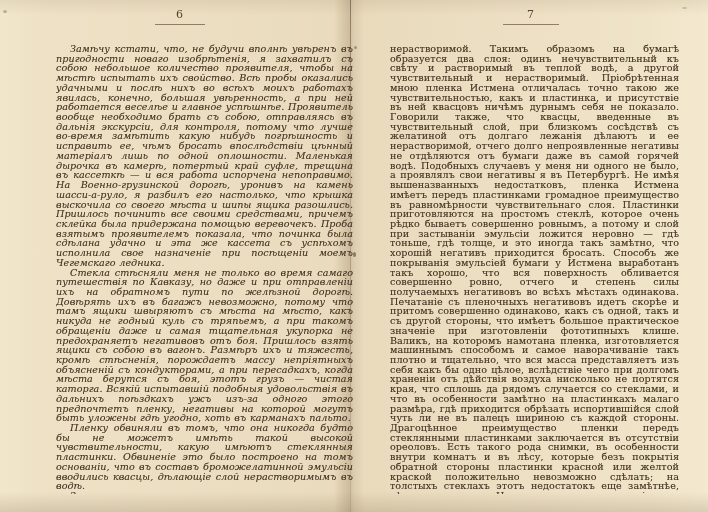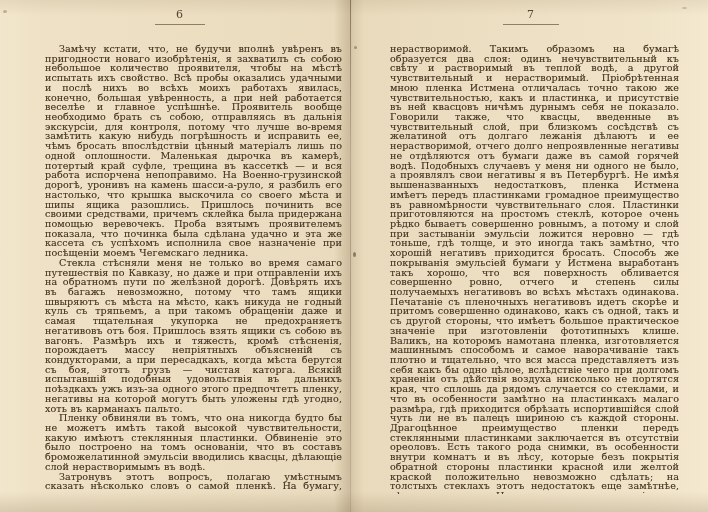--- a/index.html
+++ b/index.html
@@ -38,21 +38,21 @@
   }
   .page-text {
     position: absolute; top: 44px; height: 450px; overflow: hidden;
     font-size: 9.6px; line-height: 9.72px;
     color: #493726;
     text-align: justify;
     letter-spacing: 0.05px;
     word-spacing: 0.6px;
     text-shadow: 0 0 0.4px rgba(73,55,38,0.45);
   }
-  .page-text.left  { left: 45px;  width: 297px; }
+  .page-text.left  { left: 56px;  width: 297px; font-style: italic; }
   .page-text.right { left: 390px; width: 289px; }
   .page-text p { margin: 0; text-indent: 14px; }
   .page-text p.continuation { text-indent: 0; }
   .speck { position: absolute; background: rgba(70,52,35,0.55); border-radius: 50%; }
   .speck.s1 { left: 353px; top: 252px; width: 3px; height: 5px; }
   .speck.s2 { left: 354px; top: 46px;  width: 3px; height: 3px; background: rgba(70,52,35,0.40); }
   .speck.s3 { left: 3px;   top: 10px;  width: 4px; height: 3px; background: rgba(70,52,35,0.30); }
   .speck.s4 { left: 682px; top: 7px;   width: 5px; height: 2px; background: rgba(70,52,35,0.22); }
 </style>
 </head>

